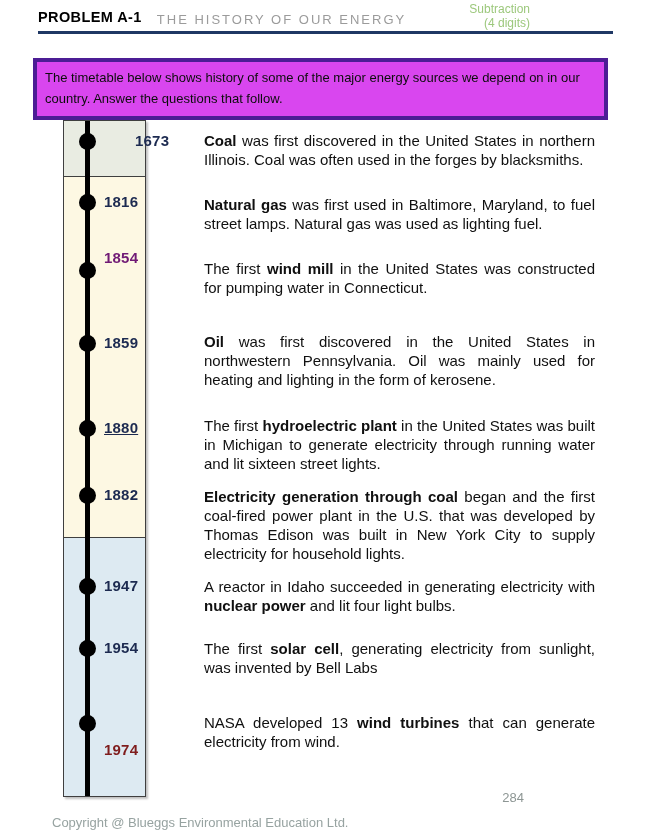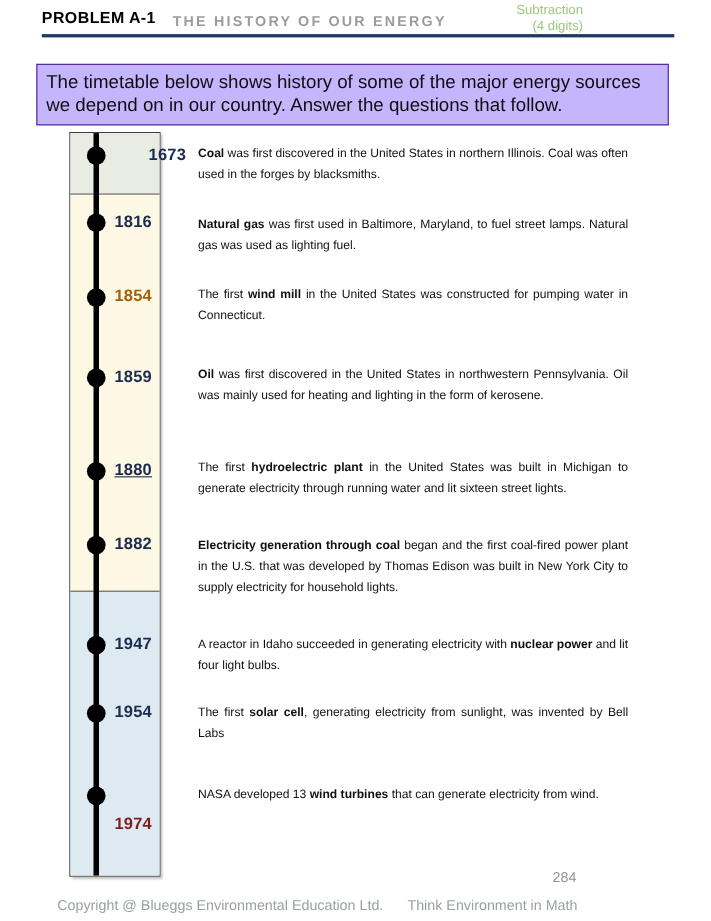--- a/index.html
+++ b/index.html
@@ -11,36 +11,36 @@
   }
   .page { position:relative; width:563px; height:837px; background:#ffffff; }
 
   
   .problem-label {
     position:absolute; left:38px; top:9px;
     font-size:14.5px; font-weight:bold; letter-spacing:0.4px; color:#000000;
   }
   .doc-title {
     position:absolute; left:120px; right:120px; top:12px; text-align:center;
-    font-size:13px; font-weight:bold; letter-spacing:2px; color:#9b9b9b;
+    font-size:13px; font-weight:normal; letter-spacing:2px; color:#9b9b9b;
   }
   .tag {
     position:absolute; right:33px; top:3px; text-align:right;
     font-size:12px; line-height:13.5px;
   }
   .header-rule {
     position:absolute; left:38px; top:31px; width:575px; height:3px;
   }
 
   
   .instruction-box {
     position:absolute; left:33px; top:58px; width:575px;
-    border:1px solid #4c1d95; background:#c4b5fd;
+    border:4px solid #4c1d95; background:#d946ef;
     padding:5px 8px 7px 8px;
-    font-size:17px; line-height:21px; color:#0d0d0d;
+    font-size:13px; line-height:21px; color:#0d0d0d;
   }
 
   
   .tcol {
     position:absolute; left:63px; top:120px; width:83px; height:677px;
     border:1px solid #3f3f3f;
     box-shadow:2px 2px 2px rgba(0,0,0,0.25);
     display:flex; flex-direction:column;
   }
   .sec  { width:100%; }
@@ -55,22 +55,22 @@
     position:absolute; left:79px; width:17px; height:17px;
     border-radius:50%; background:#000000;
   }
   .year {
     position:absolute; left:104px; height:18px;
     font-size:15px; font-weight:700; letter-spacing:0.2px;
   }
 
   
   .entry {
-    position:absolute; left:180px; width:391px;
-    font-size:11px; line-height:19px; color:#101010;
+    position:absolute; left:204px; width:391px;
+    font-size:15px; line-height:19px; color:#101010;
     text-align:justify;
   }
   .entry b { font-weight:bold; }
 
   
   .page-num {
     position:absolute; right:39px; top:790px;
     font-size:13px; color:#8d9694;
   }
   .footer-left {
@@ -111,35 +111,34 @@
   <span class="dot" style="top:262px"></span>
   <span class="dot" style="top:335px"></span>
   <span class="dot" style="top:420px"></span>
   <span class="dot" style="top:487px"></span>
   <span class="dot" style="top:578px"></span>
   <span class="dot" style="top:640px"></span>
   <span class="dot" style="top:715px"></span>
 
   <span class="year" style="top: 132px; color: rgb(28, 42, 80); margin-left: 31px;">1673</span>
   <span class="year" style="top: 193px; color: rgb(28, 42, 80);">1816</span>
-  <span class="year" style="top: 261px; color: #a16207;">1854</span>
+  <span class="year" style="top: 249px; color: #701a75;">1854</span>
   <span class="year" style="top: 334px; color: rgb(28, 42, 80);">1859</span>
   <span class="year" style="top: 419px; color: rgb(28, 42, 80); text-decoration: underline;">1880</span>
   <span class="year" style="top: 486px; color: rgb(28, 42, 80);">1882</span>
   <span class="year" style="top: 577px; color: rgb(28, 42, 80);">1947</span>
   <span class="year" style="top: 639px; color: rgb(28, 42, 80);">1954</span>
   <span class="year" style="top: 714px; color: #7f1d1d; margin-top: 27px;">1974</span>
 
   <p class="entry" style="top:131px"><b>Coal</b><span> was first discovered in the United States in northern Illinois. Coal was often used in the forges by blacksmiths.</span></p>
   <p class="entry" style="top:195px"><b>Natural gas</b><span> was first used in Baltimore, Maryland, to fuel street lamps. Natural gas was used as lighting fuel.</span></p>
   <p class="entry" style="top:259px"><span>The first </span><b>wind mill</b><span> in the United States was constructed for pumping water in Connecticut.</span></p>
   <p class="entry" style="top:332px"><b>Oil</b><span> was first discovered in the United States in northwestern Pennsylvania. Oil was mainly used for heating and lighting in the form of kerosene.</span></p>
   <p class="entry" style="top:416px"><span>The first </span><b>hydroelectric plant</b><span> in the United States was built in Michigan to generate electricity through running water and lit sixteen street lights.</span></p>
   <p class="entry" style="top:487px"><b>Electricity generation through coal</b><span> began and the first coal-fired power plant in the U.S. that was developed by Thomas Edison was built in New York City to supply electricity for household lights.</span></p>
   <p class="entry" style="top:577px"><span>A reactor in Idaho succeeded in generating electricity with </span><b>nuclear power</b><span> and lit four light bulbs.</span></p>
   <p class="entry" style="top:639px"><span>The first </span><b>solar cell</b><span>, generating electricity from sunlight, was invented by Bell Labs</span></p>
   <p class="entry" style="top:713px"><span>NASA developed 13 </span><b>wind turbines</b><span> that can generate electricity from wind.</span></p>
 
   <div class="page-num">284</div>
   <div class="footer-left">Copyright @ Blueggs Environmental Education Ltd.</div>
-  <div class="footer-right">Think Environment in Math</div>
 
 </div>
 
 </body></html>

